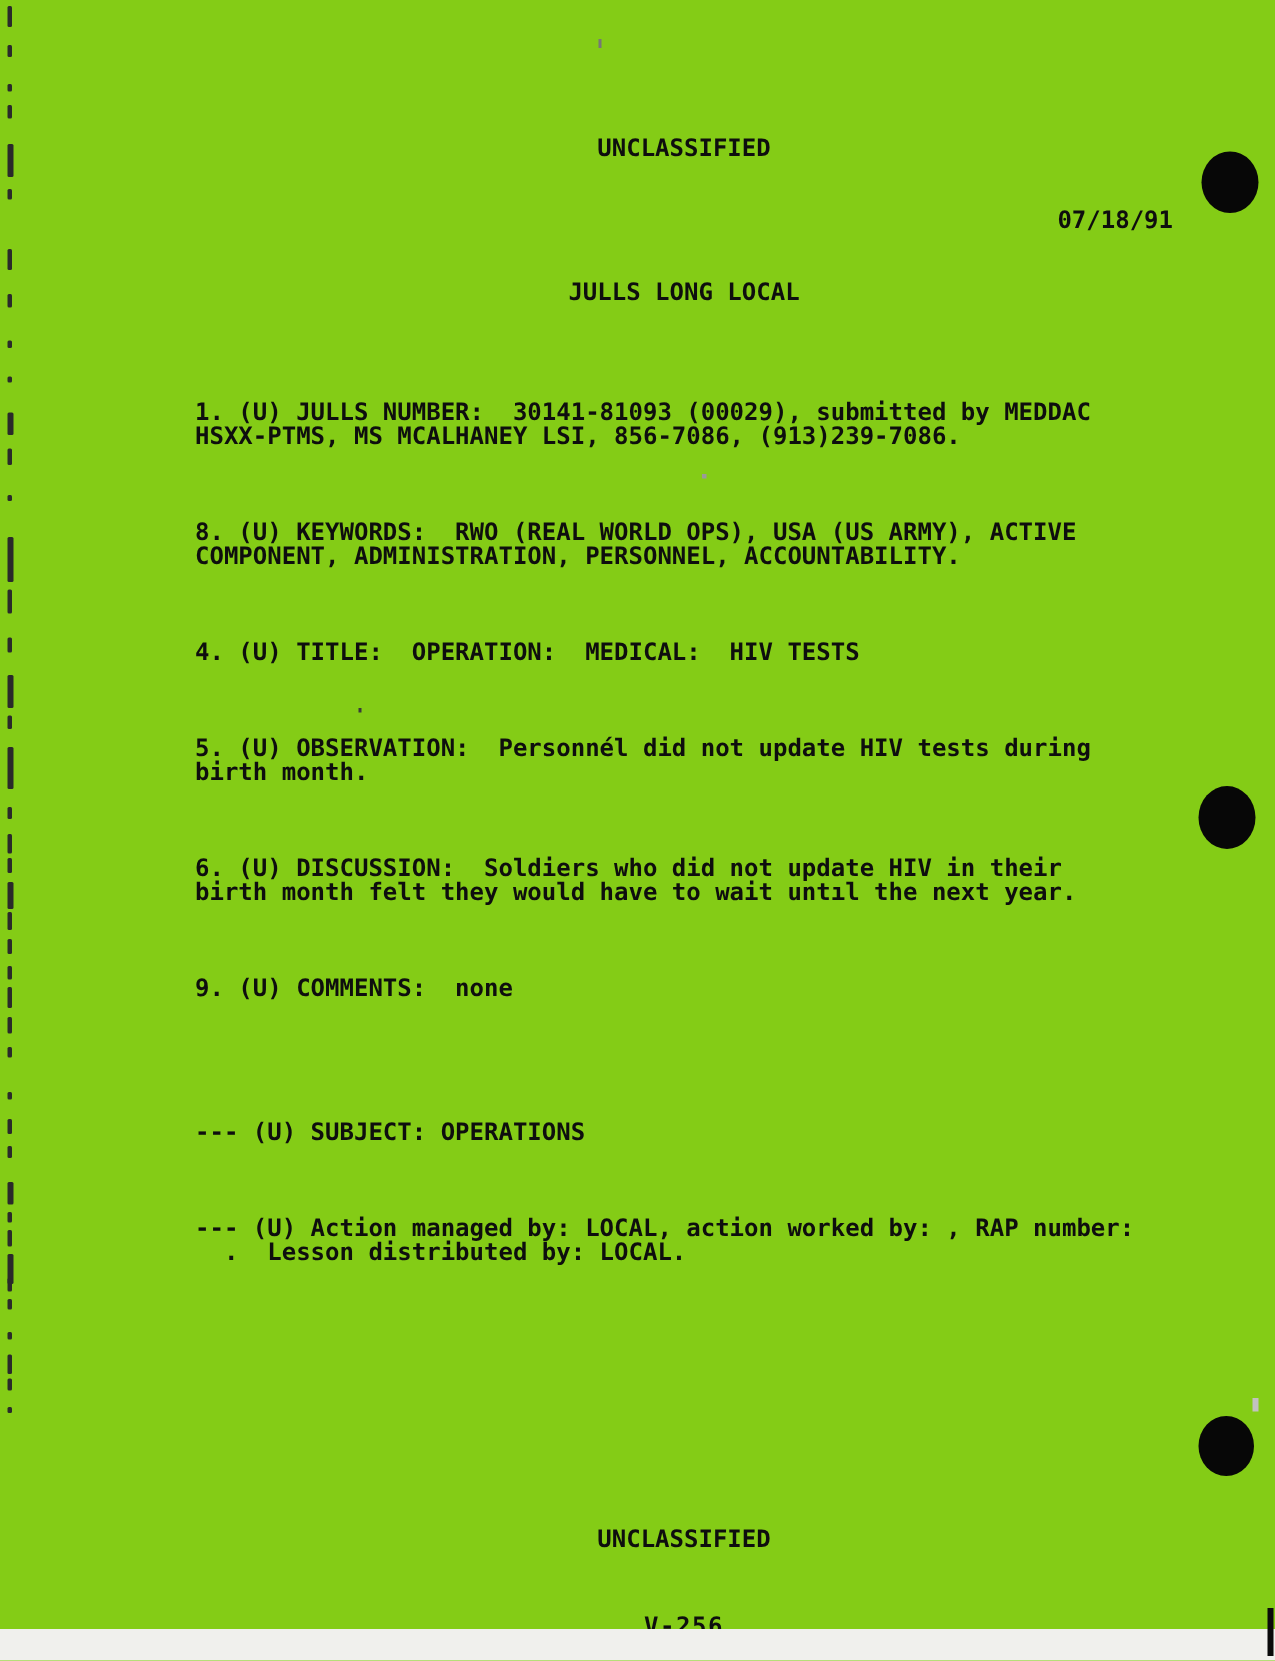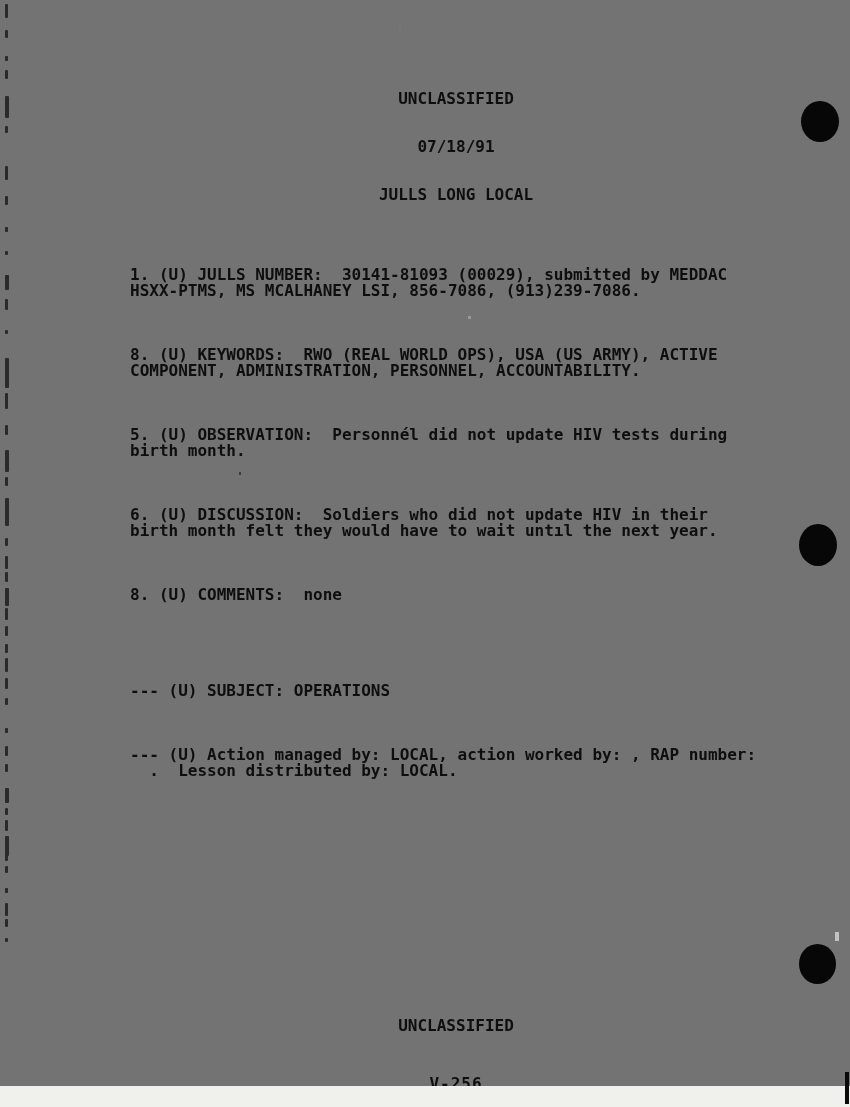--- a/index.html
+++ b/index.html
@@ -5,34 +5,34 @@
 <style>
   html, body { margin: 0; padding: 0; }
   body {
     width: 850px; height: 1107px;
     background: #ffffff;
     font-family: "DejaVu Sans Mono", "Liberation Mono", monospace;
   }
   .page {
     position: relative;
     width: 850px; height: 1107px;
-    background: #737373;
+    background: #84cc16;
     overflow: hidden;
   }
   
   .content {
     position: absolute;
     left: 130px; top: 59px; width: 652px;
     font-size: 16px; line-height: 16px;
     font-weight: 700;
     color: #0e0e0e;
     white-space: pre-wrap;
   }
   .center { text-align: center; }
-  .right  { text-align: center; }
+  .right  { text-align: right; }
   .para   { margin: 16px 0 0 0; }
   .gap-2  { margin-top: 32px; }
   
   .footer {
     position: absolute;
     left: 130px; top: 986px; width: 652px;
     text-align: center;
     font-size: 16px; line-height: 16px;
     font-weight: 700;
     color: #0e0e0e;
@@ -120,25 +120,26 @@
 
   <div class="content">
     <div class="center">UNCLASSIFIED</div>
     <div class="right">07/18/91</div>
     <div class="center">JULLS LONG LOCAL</div>
 
     <div class="para">1. (U) JULLS NUMBER:  30141-81093 (00029), submitted by MEDDAC
 HSXX-PTMS, MS MCALHANEY LSI, 856-7086, (913)239-7086.</div>
     <div class="para">8. (U) KEYWORDS:  RWO (REAL WORLD OPS), USA (US ARMY), ACTIVE
 COMPONENT, ADMINISTRATION, PERSONNEL, ACCOUNTABILITY.</div>
+    <div class="para">4. (U) TITLE:  OPERATION:  MEDICAL:  HIV TESTS</div>
     <div class="para">5. (U) OBSERVATION:  Personnél did not update HIV tests during
 birth month.</div>
     <div class="para">6. (U) DISCUSSION:  Soldiers who did not update HIV in their
 birth month felt they would have to wait untıl the next year.</div>
-    <div class="para">8. (U) COMMENTS:  none</div>
+    <div class="para">9. (U) COMMENTS:  none</div>
 
     <div class="para gap-2">--- (U) SUBJECT: OPERATIONS</div>
     <div class="para">--- (U) Action managed by: LOCAL, action worked by: , RAP number:
   .  Lesson distributed by: LOCAL.</div>
   </div>
 
   <div class="footer">
     <div>UNCLASSIFIED</div>
     <div class="page-num">V-256</div>
   </div>

